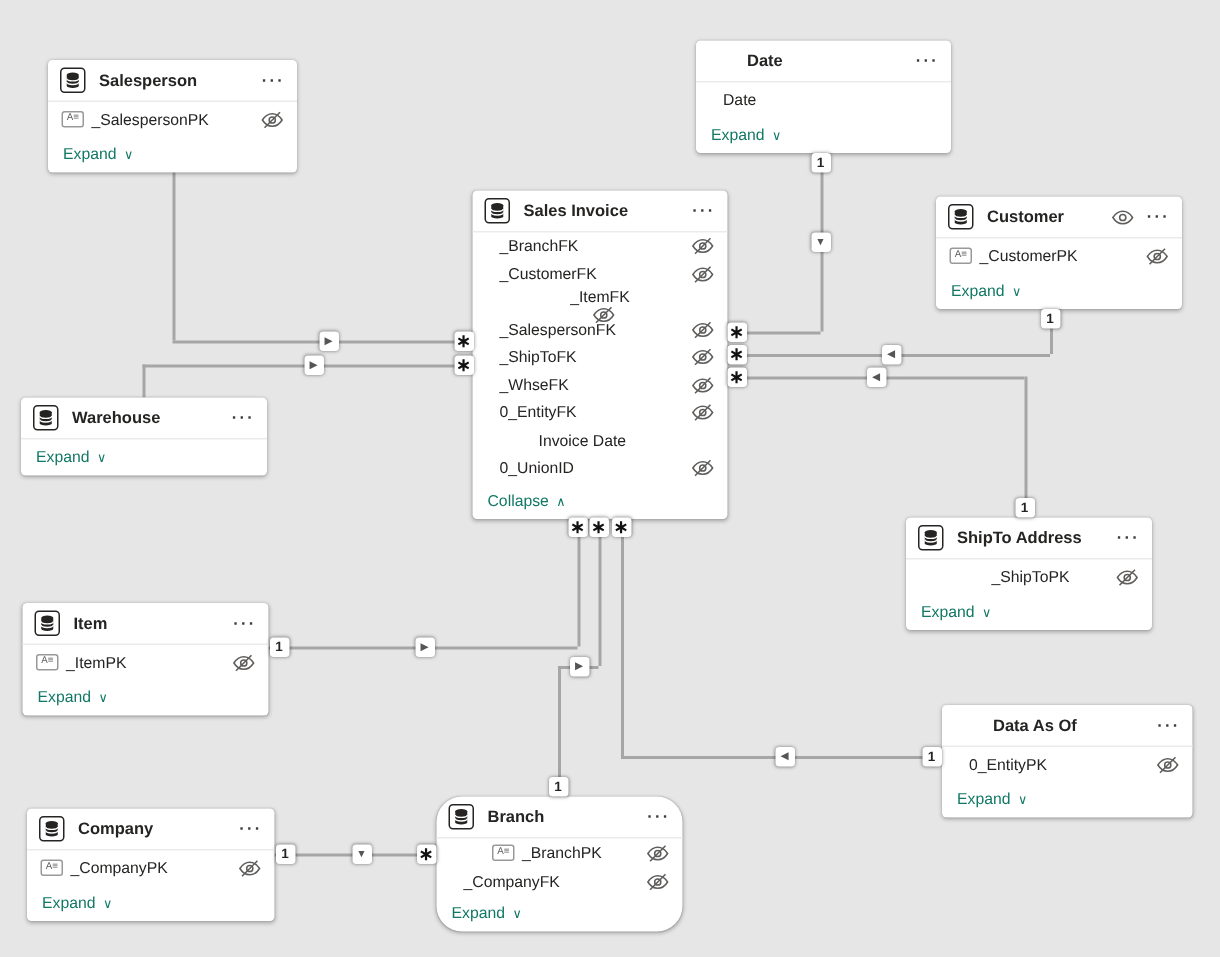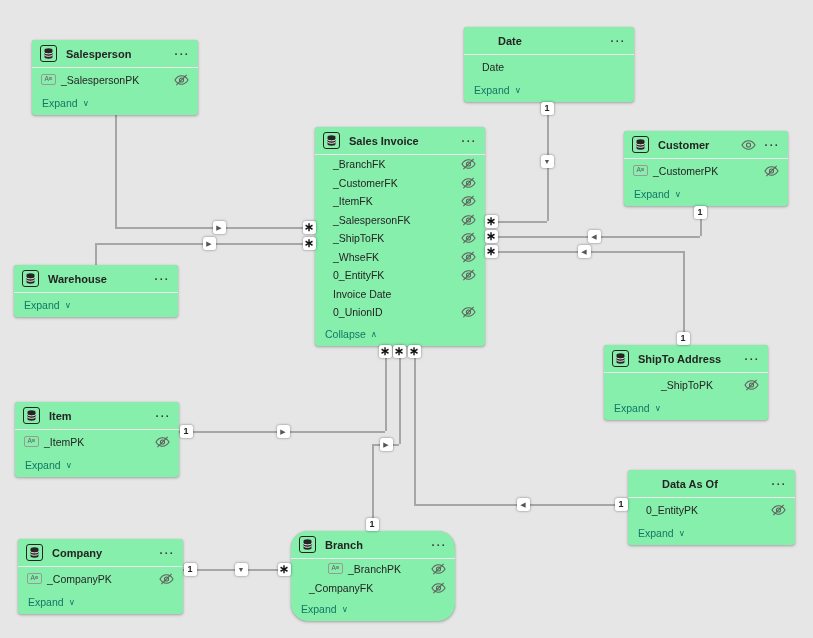--- a/index.html
+++ b/index.html
@@ -1,20 +1,20 @@
 <!DOCTYPE html>
 <html><head>
 <meta charset="utf-8">
 <style>
   *{margin:0;padding:0;box-sizing:border-box}
   html,body{width:813px;height:638px;overflow:hidden}
   body{font-family:"Liberation Sans",sans-serif;background:#e6e6e6}
   #canvas{position:relative;width:813px;height:638px;background:#e6e6e6}
 
-  .card{position:absolute;background:#86efac;border-radius:3px;z-index:2;
+  .card{position:absolute;background:#ffffff;border-radius:3px;z-index:2;
         box-shadow:0 1px 3px rgba(0,0,0,.30),0 0 1px rgba(0,0,0,.15)}
   .card-header{display:flex;align-items:center;height:27px;padding:0 8px}
   .db-badge{width:17px;height:17px;border:1.2px solid #252423;border-radius:3px;
             display:flex;align-items:center;justify-content:center;margin-right:9px;flex:none}
   .icon-slot{width:26px;flex:none}
   .card-title{font-size:11px;font-weight:700;color:#252423;flex:1;white-space:nowrap}
   .hdr-eye{display:flex;align-items:center;margin-right:9px}
   .menu-dots{color:#3b3a39;font-size:11px;font-weight:700;letter-spacing:1.5px;white-space:nowrap}
   .divider{border-top:1px solid #ebebeb}
   .field-row{display:flex;align-items:center;padding:0 9px;font-size:10.5px;color:#252423}
@@ -206,21 +206,21 @@
         <div class="no-type-spacer"></div>
         <span class="field-name">_CustomerFK</span>
         <span class="hidden-eye">
           <svg width="15" height="12" viewBox="0 0 16 12">
             <path d="M1 6 C3 2.8 5.3 1.5 8 1.5 C10.7 1.5 13 2.8 15 6 C13 9.2 10.7 10.5 8 10.5 C5.3 10.5 3 9.2 1 6 Z" fill="none" stroke="#605e5c" stroke-width="1.1"></path>
             <circle cx="8" cy="6" r="2.2" fill="none" stroke="#605e5c" stroke-width="1.1"></circle>
             <line x1="2.5" y1="11.5" x2="13.5" y2="0.5" stroke="#605e5c" stroke-width="1.1"></line>
           </svg>
         </span>
       </div>
-      <div class="field-row" style="height: 18.5px;">
+      <div class="field-row" style="height: 18.5px; flex-direction: column;">
         <div class="no-type-spacer"></div>
         <span class="field-name">_ItemFK</span>
         <span class="hidden-eye">
           <svg width="15" height="12" viewBox="0 0 16 12">
             <path d="M1 6 C3 2.8 5.3 1.5 8 1.5 C10.7 1.5 13 2.8 15 6 C13 9.2 10.7 10.5 8 10.5 C5.3 10.5 3 9.2 1 6 Z" fill="none" stroke="#605e5c" stroke-width="1.1"></path>
             <circle cx="8" cy="6" r="2.2" fill="none" stroke="#605e5c" stroke-width="1.1"></circle>
             <line x1="2.5" y1="11.5" x2="13.5" y2="0.5" stroke="#605e5c" stroke-width="1.1"></line>
           </svg>
         </span>
       </div>
@@ -261,21 +261,21 @@
         <div class="no-type-spacer"></div>
         <span class="field-name">0_EntityFK</span>
         <span class="hidden-eye">
           <svg width="15" height="12" viewBox="0 0 16 12">
             <path d="M1 6 C3 2.8 5.3 1.5 8 1.5 C10.7 1.5 13 2.8 15 6 C13 9.2 10.7 10.5 8 10.5 C5.3 10.5 3 9.2 1 6 Z" fill="none" stroke="#605e5c" stroke-width="1.1"></path>
             <circle cx="8" cy="6" r="2.2" fill="none" stroke="#605e5c" stroke-width="1.1"></circle>
             <line x1="2.5" y1="11.5" x2="13.5" y2="0.5" stroke="#605e5c" stroke-width="1.1"></line>
           </svg>
         </span>
       </div>
-      <div class="field-row" style="height: 18.5px;">
+      <div class="field-row" style="height: 18.5px; margin-left: 26px;">
         <div class="no-type-spacer"></div>
         <span class="field-name">Invoice Date</span>
       </div>
       <div class="field-row" style="height: 18.5px;">
         <div class="no-type-spacer"></div>
         <span class="field-name">0_UnionID</span>
         <span class="hidden-eye">
           <svg width="15" height="12" viewBox="0 0 16 12">
             <path d="M1 6 C3 2.8 5.3 1.5 8 1.5 C10.7 1.5 13 2.8 15 6 C13 9.2 10.7 10.5 8 10.5 C5.3 10.5 3 9.2 1 6 Z" fill="none" stroke="#605e5c" stroke-width="1.1"></path>
             <circle cx="8" cy="6" r="2.2" fill="none" stroke="#605e5c" stroke-width="1.1"></circle>

